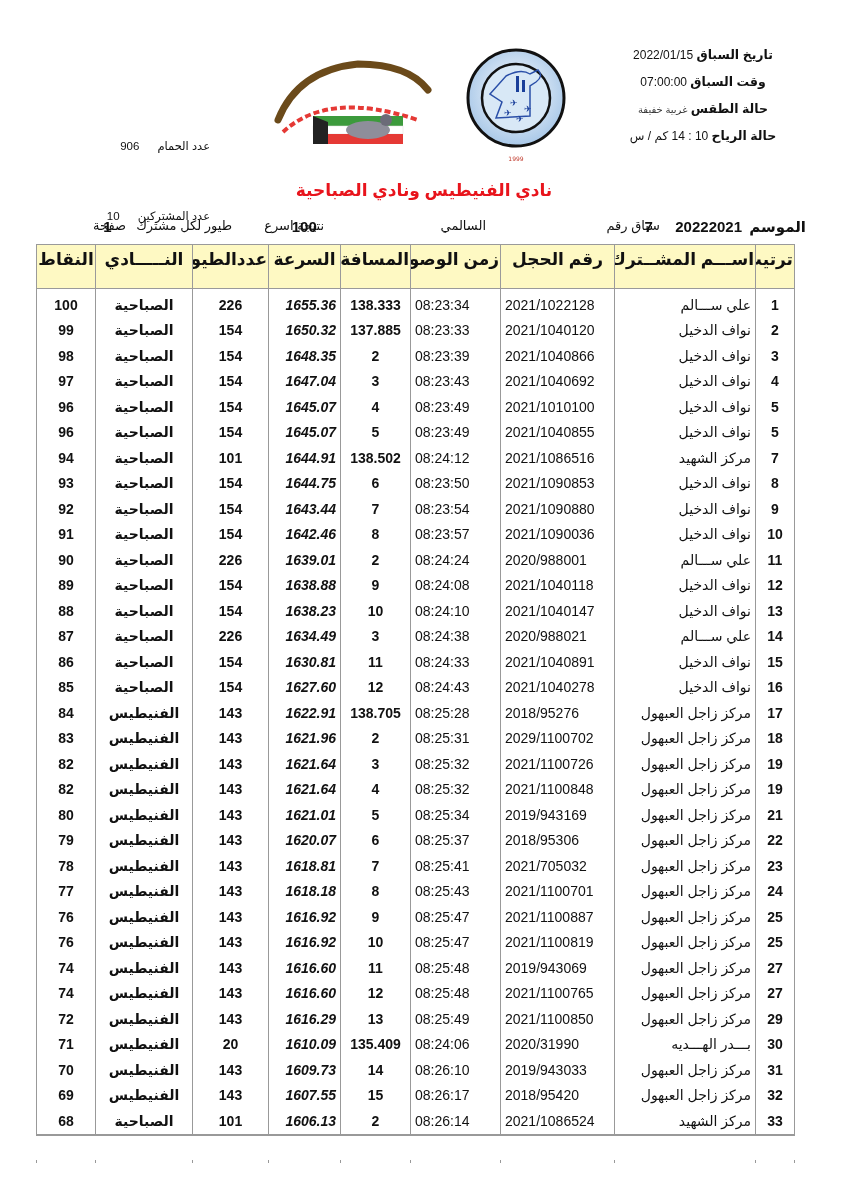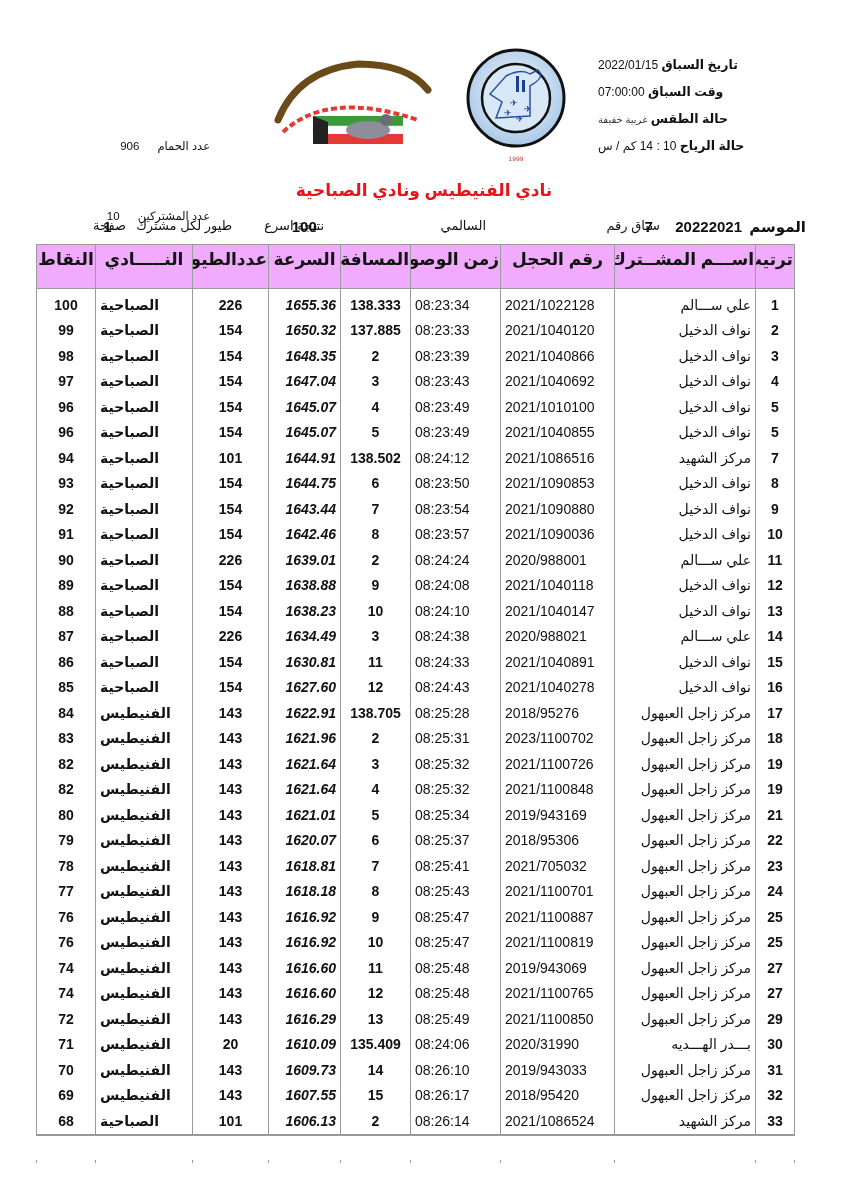--- a/index.html
+++ b/index.html
@@ -1,43 +1,43 @@
 <!DOCTYPE html>
 <html><head>
 <meta charset="utf-8">
 <style>
   html,body{margin:0;padding:0;background:#ffffff;}
   body{width:848px;height:1200px;position:relative;overflow:hidden;font-family:"Liberation Sans","DejaVu Sans",sans-serif;color:#111;}
   .abs{position:absolute;}
-  .info-right{right:40px;top:52px;width:210px;direction:rtl;text-align:left;font-size:12px;line-height:27px;}
+  .info-right{right:40px;top:42px;width:210px;direction:rtl;text-align:center;font-size:12px;line-height:27px;}
   .info-right b{font-weight:bold;font-size:12.5px;}
   .info-right .val{font-weight:normal;}
   .info-right .small{font-size:10px;color:#333;}
   .info-left{left:70px;top:118px;width:140px;direction:rtl;text-align:right;font-size:11.5px;}
   .info-left div{height:26px;line-height:26px;margin-top:15px;}
   .info-left span.num{margin-right:18px;}
   .logo-fed{left:466px;top:46px;width:100px;height:128px;}
   .logo-club{left:258px;top:50px;width:180px;height:110px;}
   .club-title{left:0;right:0;top:180px;text-align:center;color:#e8141c;font-weight:bold;font-size:17px;direction:rtl;}
   .meta-row{left:36px;width:770px;top:218px;height:22px;direction:rtl;font-size:13px;}
   .meta-row span{position:absolute;top:0;white-space:nowrap;}
   .meta-row b{font-size:15px;}
   table.results{position:absolute;left:36px;top:244px;width:758px;border-collapse:collapse;direction:rtl;table-layout:fixed;}
-  table.results th{background:#f0abfc;height:38px;font-size:17px;font-weight:bold;border:1px solid #9a9a9a;vertical-align:top;padding-top:4px;white-space:nowrap;overflow:hidden;margin-top:32px;}
+  table.results th{background:#fef9c3;height:38px;font-size:17px;font-weight:bold;border:1px solid #9a9a9a;vertical-align:top;padding-top:4px;white-space:nowrap;overflow:hidden;margin-top:32px;}
   table.results td{height:25.5px;padding:0 4px;border-left:1px solid #999;border-right:1px solid #999;font-size:14px;white-space:nowrap;overflow:hidden;}
   table.results tr.first td{padding-top:3px;}
   table.results tbody tr:last-child td{border-bottom:2px solid #999;}
   td.c-rank{text-align:center;font-weight:bold;font-size:15px;}
   td.c-name{text-align:right;font-size:11px;margin-left:32px;}
   td.c-ring{text-align:left;font-size:13px;}
   td.c-time{text-align:left;font-weight:normal;font-size:15px;direction:ltr;}
   td.c-dist{text-align:center;font-weight:bold;font-size:12px;margin-left:36px;}
   td.c-speed{text-align:right;font-weight:bold;font-size:15px;direction:ltr;font-style:italic;}
   td.c-birds{text-align:center;font-weight:bold;font-size:15px;padding-top:3px;}
-  td.c-club{text-align:left;font-weight:bold;font-size:11px;}
+  td.c-club{text-align:center;font-weight:bold;font-size:11px;}
   td.c-points{text-align:center;font-weight:bold;font-size:15px;}
   .dots{position:absolute;top:1160px;width:1px;height:3px;background:#999;}
 </style>
 </head>
 <body>
 
 <div class="abs info-right">
   <div><b>تاريخ السباق</b> <span class="val">2022/01/15</span></div>
   <div><b>وقت السباق</b> <span class="val">07:00:00</span></div>
   <div><b>حالة الطقس</b> <span class="val small">غربية خفيفة</span></div>
@@ -304,21 +304,21 @@
         <td class="c-time">08:25:28</td>
         <td class="c-dist">138.705</td>
         <td class="c-speed">1622.91</td>
         <td class="c-birds">143</td>
         <td class="c-club">الفنيطيس</td>
         <td class="c-points">84</td>
       </tr>
       <tr>
         <td class="c-rank">18</td>
         <td class="c-name">مركز زاجل العبهول</td>
-        <td class="c-ring">2023/1100702</td>
+        <td class="c-ring">2029/1100702</td>
         <td class="c-time">08:25:31</td>
         <td class="c-dist">2</td>
         <td class="c-speed">1621.96</td>
         <td class="c-birds">143</td>
         <td class="c-club">الفنيطيس</td>
         <td class="c-points">83</td>
       </tr>
       <tr>
         <td class="c-rank">19</td>
         <td class="c-name">مركز زاجل العبهول</td>

